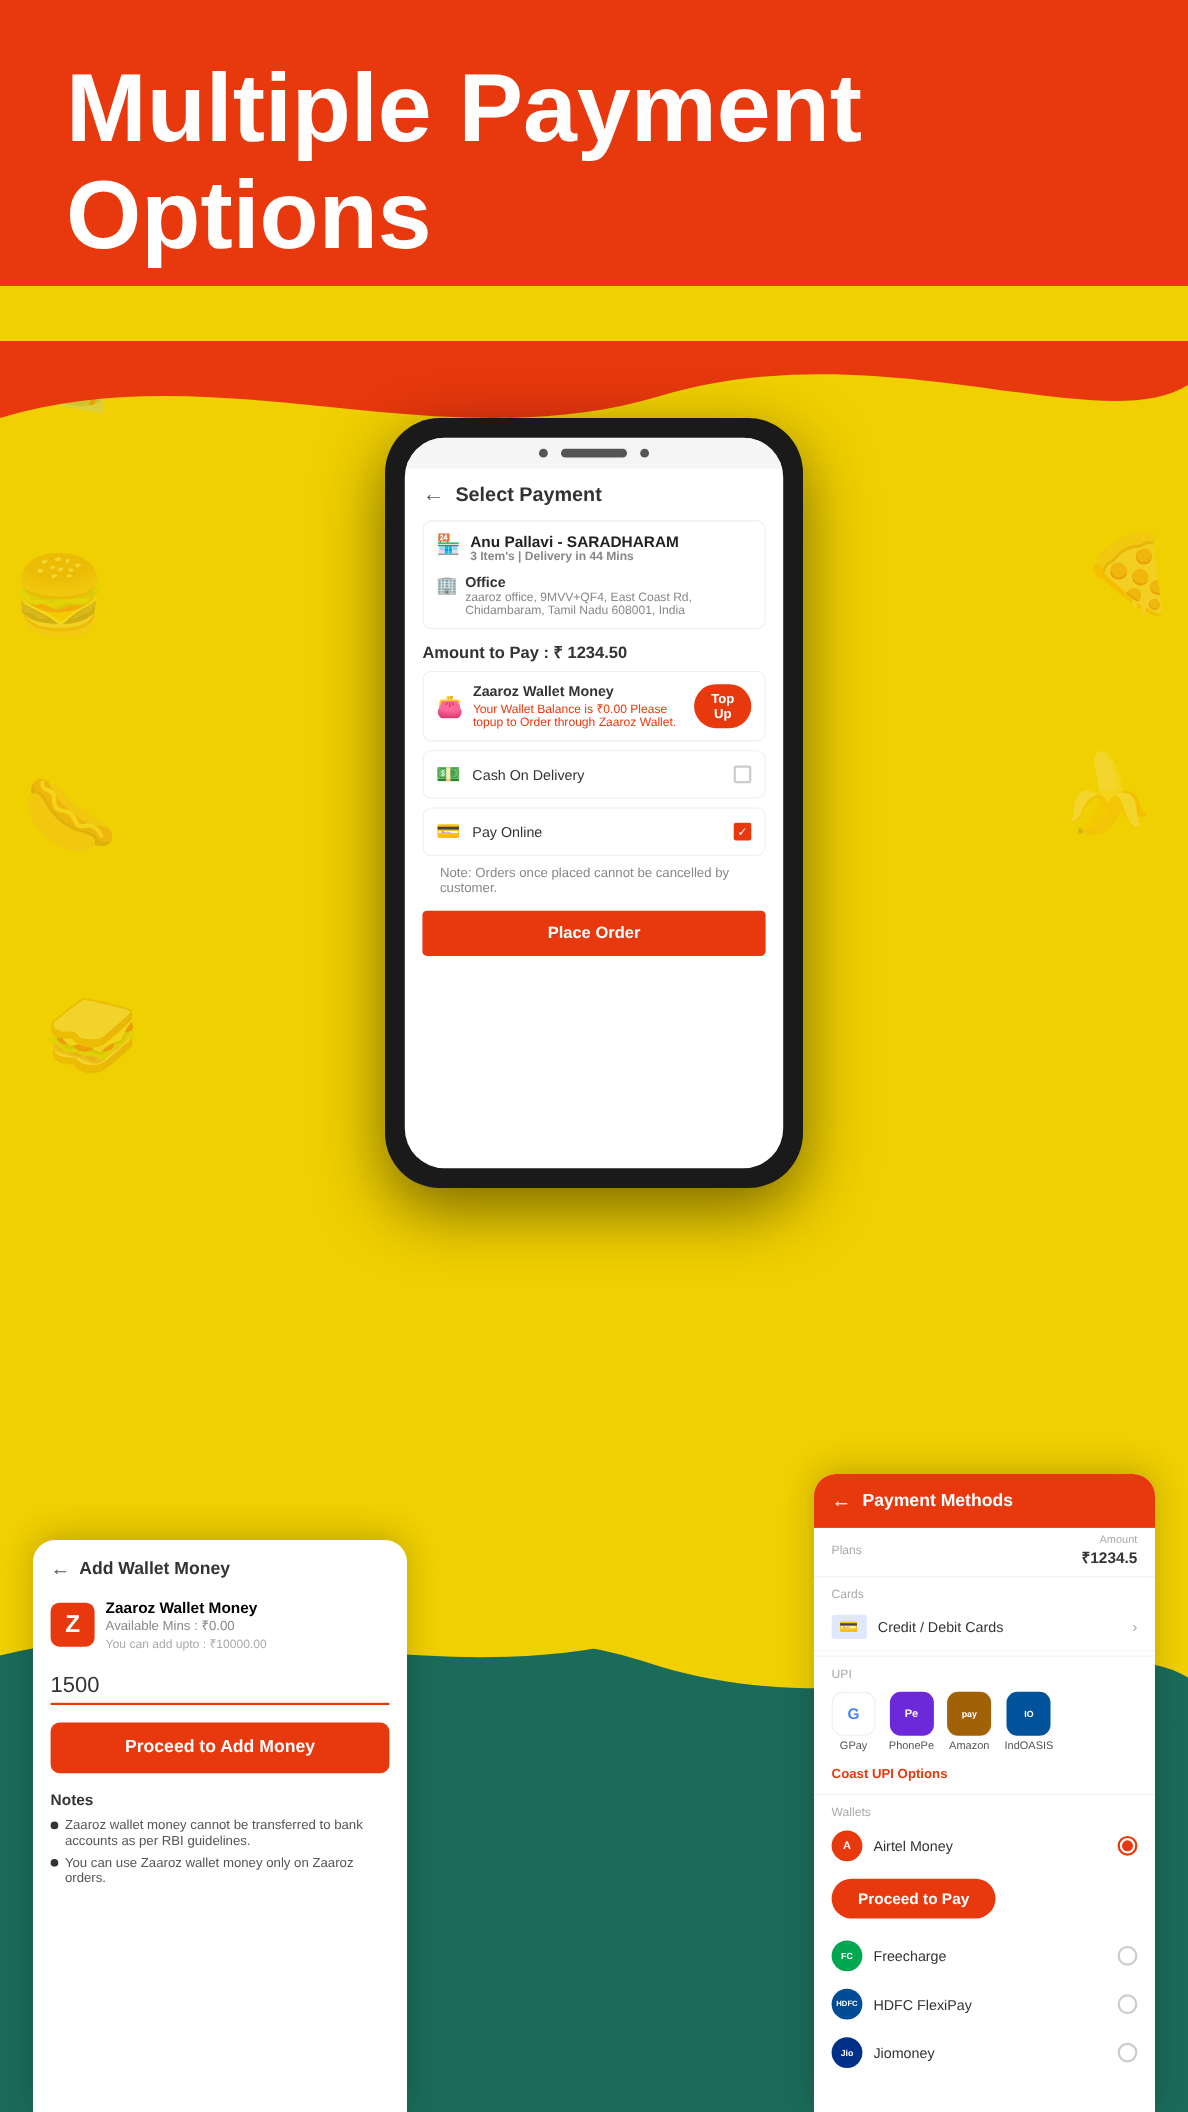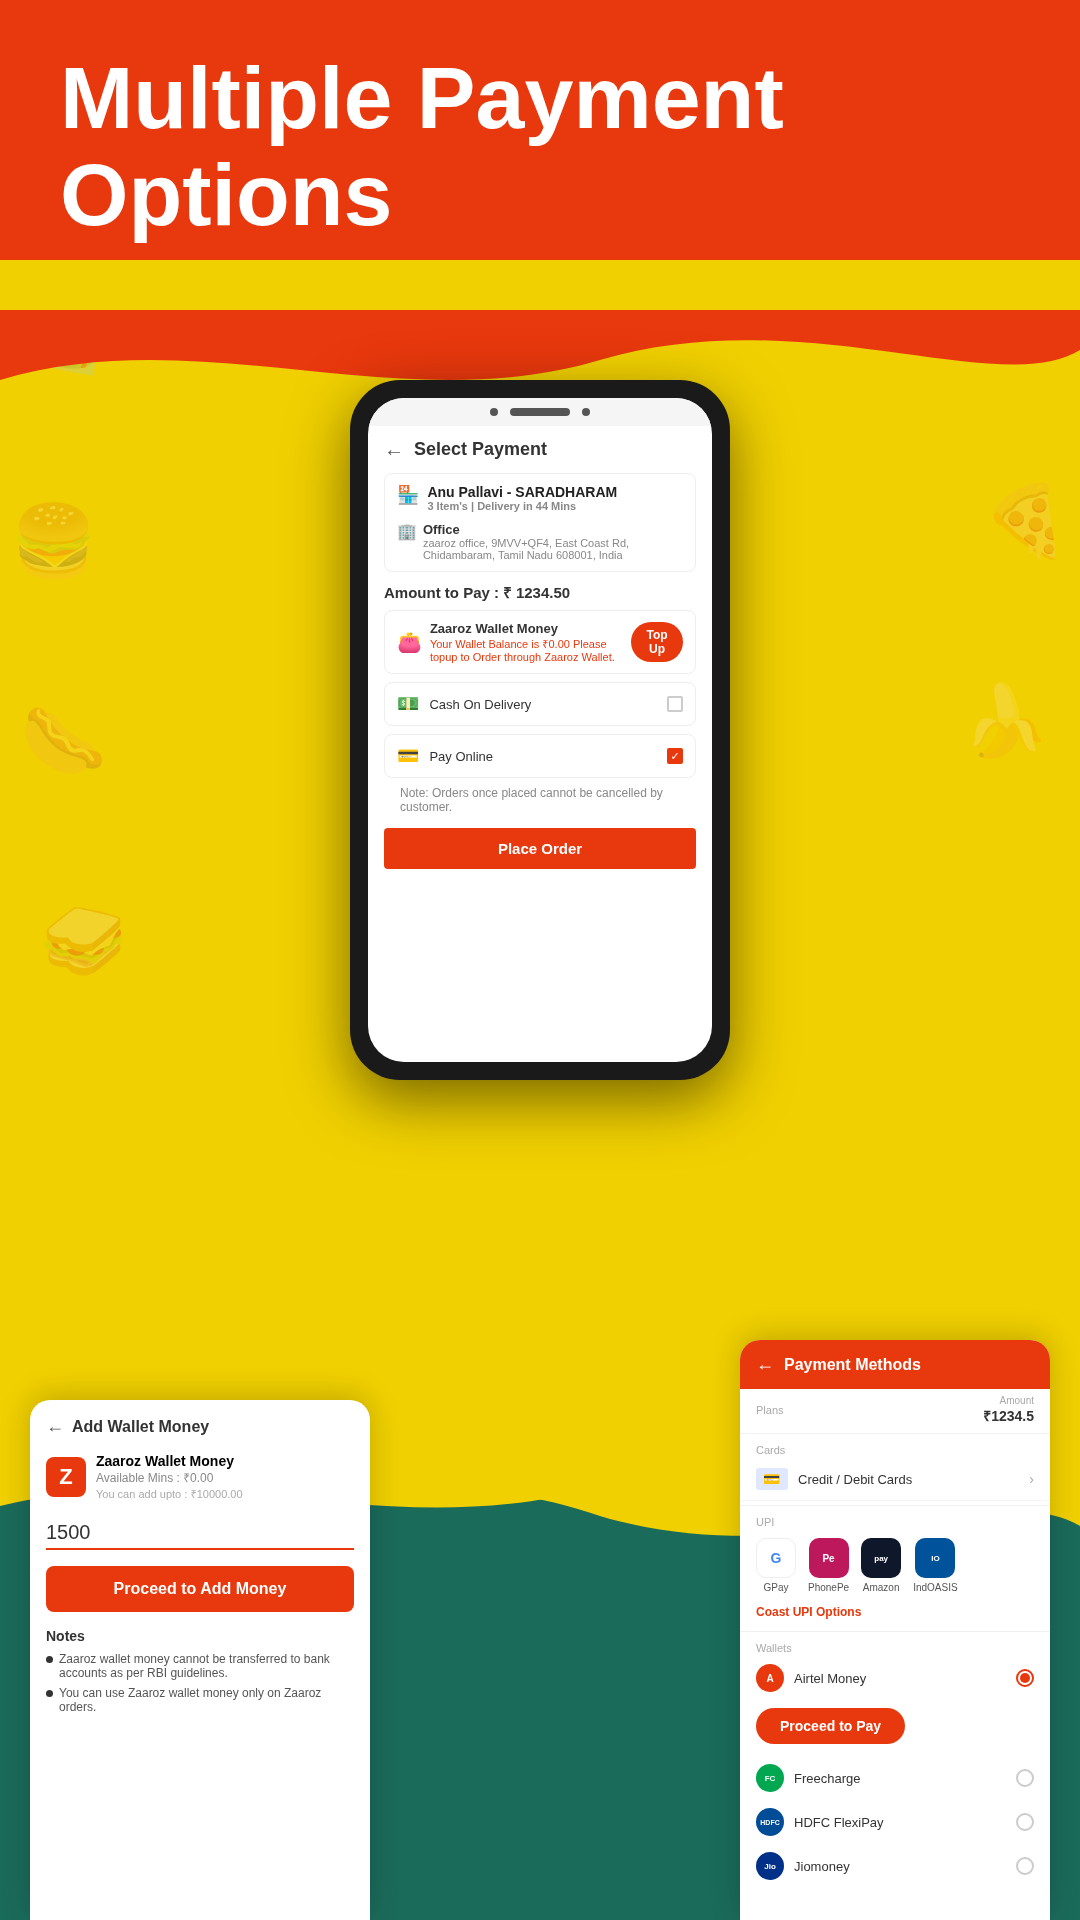--- a/index.html
+++ b/index.html
@@ -369,22 +369,22 @@
     }
     .upi-logo {
       width: 40px; height: 40px;
       border-radius: 10px;
       display: flex; align-items: center; justify-content: center;
       font-size: 10px; font-weight: 700;
     }
     .upi-name { font-size: 10px; color: #555; }
 
     .gpay-logo { background: white; border: 1px solid #eee; }
-    .phonepe-logo { background: #be185d; color: white; }
-    .amazon-logo { background: #0f172a; color: white; }
+    .phonepe-logo { background: #6d28d9; color: white; }
+    .amazon-logo { background: #a16207; color: white; }
     .indoasis-logo { background: #00529B; color: white; }
 
     .other-upi {
       color: #E8380D;
       font-size: 12px;
       padding: 4px 16px 8px;
       font-weight: 600;
     }
 
     .wallet-pm-row {

